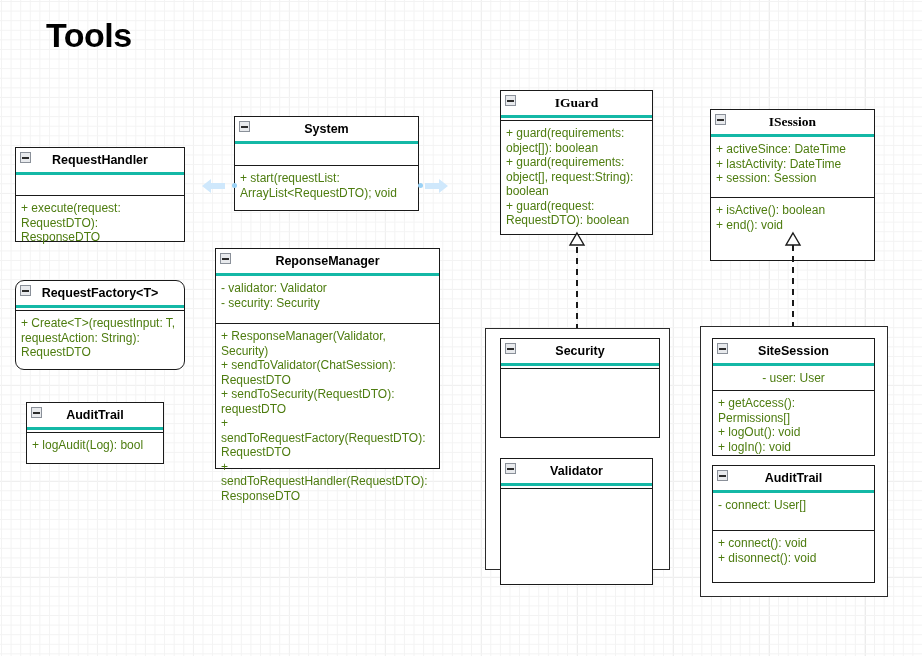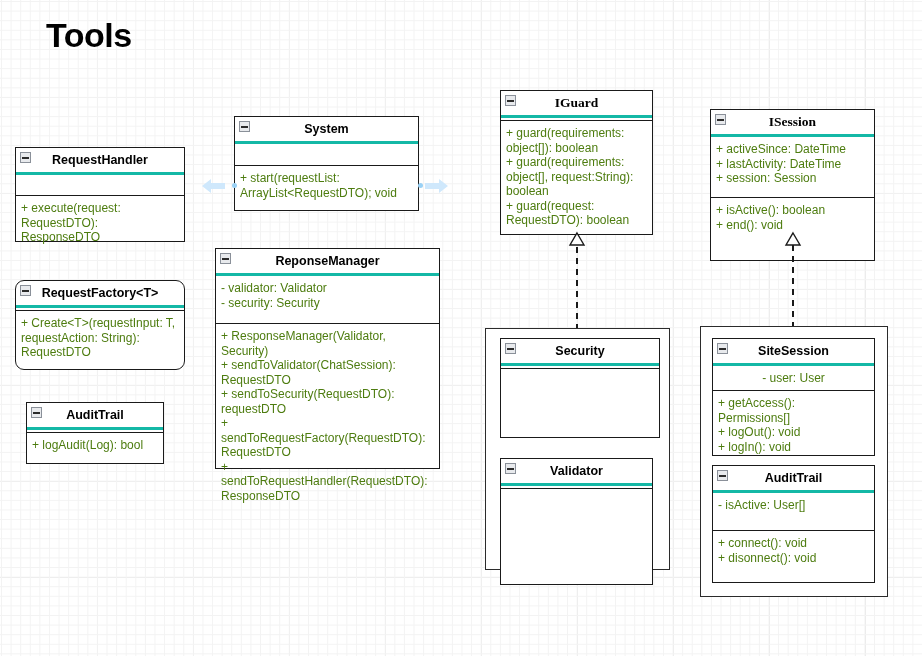--- a/index.html
+++ b/index.html
@@ -312,21 +312,21 @@
       <div class="uml-row">+ logIn(): void</div>
     </div>
   </div>
 
   <div class="uml-class" style="left:712px; top:465px; width:163px; height:118px;">
     <div class="uml-title">
       <span class="collapse-icon"></span>
       <span>AuditTrail</span>
     </div>
     <div class="uml-compartment" style="height:38px;">
-      <div class="uml-row">- isActive: User[]</div>
+      <div class="uml-row">- connect: User[]</div>
     </div>
     <div class="uml-compartment grow">
       <div class="uml-row">+ connect(): void</div>
       <div class="uml-row">+ disonnect(): void</div>
     </div>
   </div>
 
 </div>
 
 </body></html>

